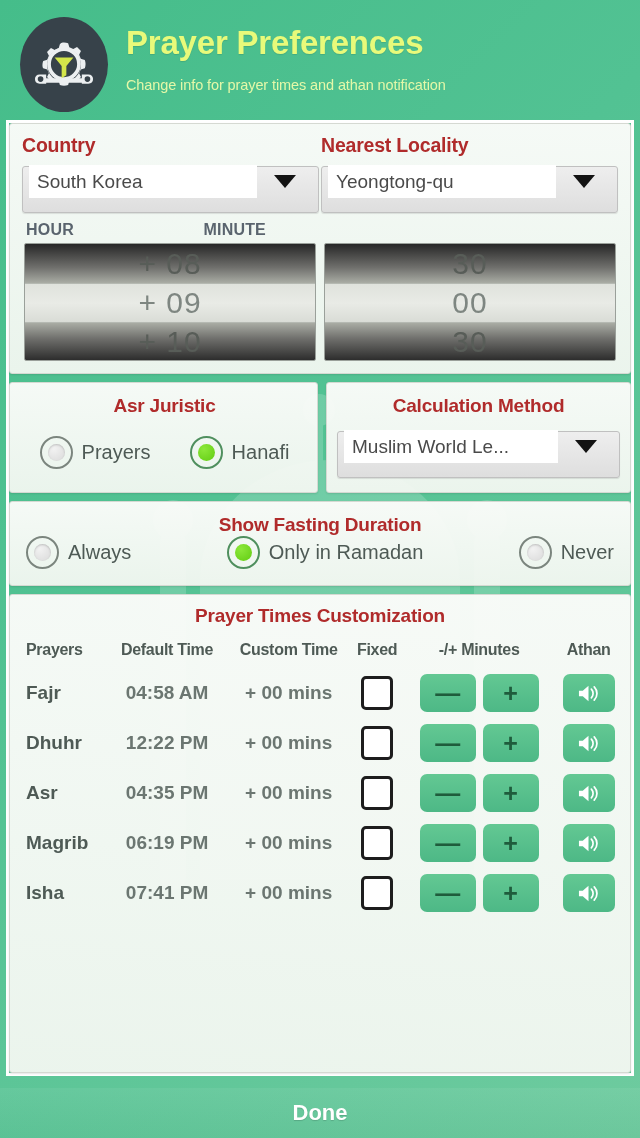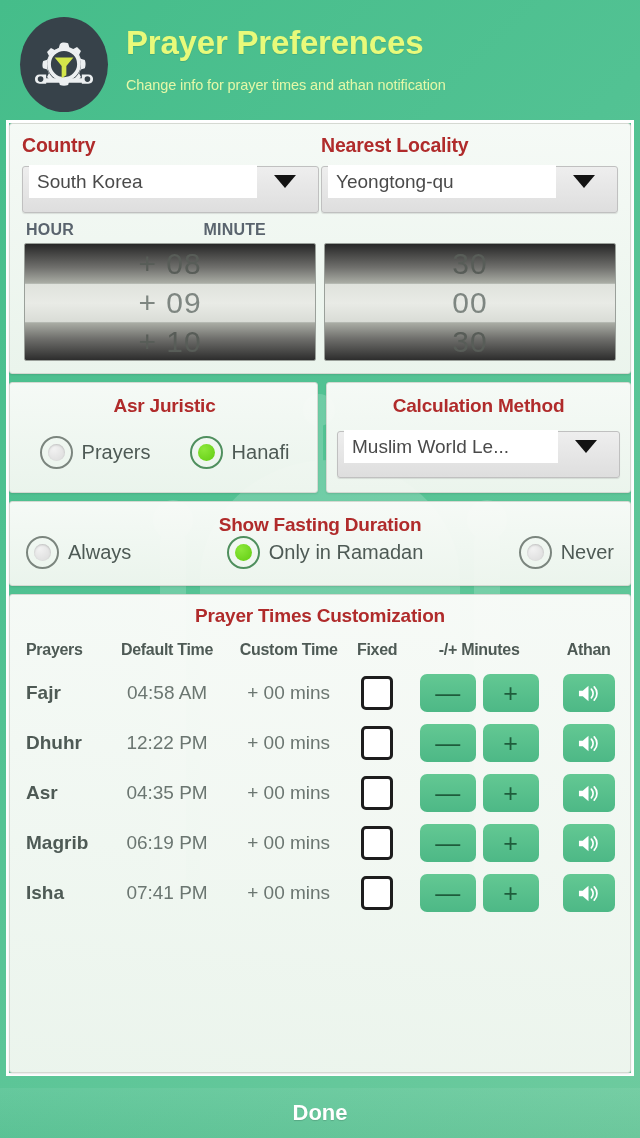--- a/index.html
+++ b/index.html
@@ -247,20 +247,21 @@
     white-space: nowrap;
     letter-spacing: -0.3px;
   }
   .tbl th.c-pray { text-align: left; padding-left: 8px; }
   .tbl td {
     padding: 6px 0;
     font-size: 19px;
     color: #57625d;
     text-align: center;
     white-space: nowrap;
+    font-weight: bold;
   }
   .tbl td.c-pray {
     text-align: left;
     font-weight: bold;
     color: #4e5a55;
     padding-left: 8px;
   }
   .tbl td.c-def { color: #6b7671; }
   .tbl td.c-cust { color: #6b7671; }
   .chk {

